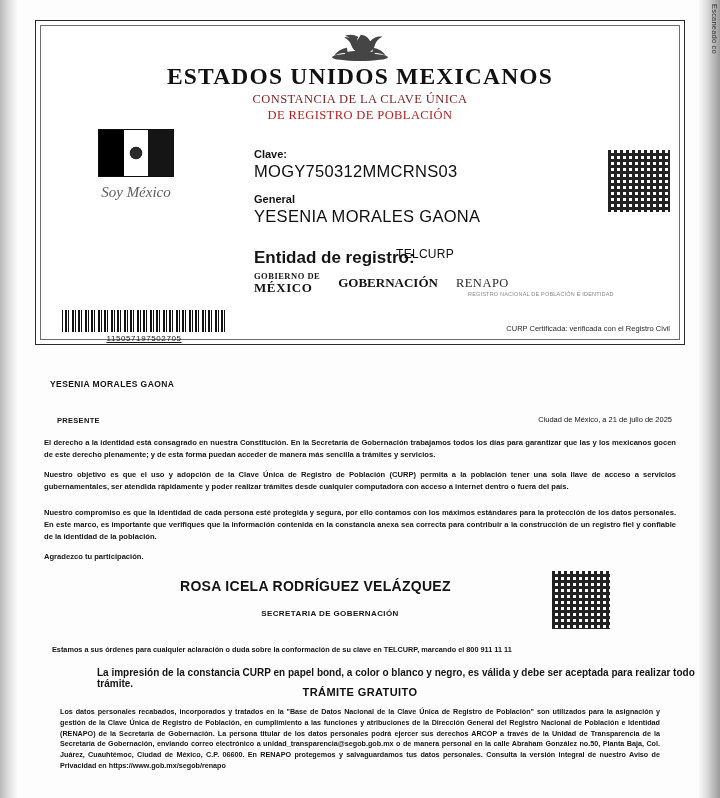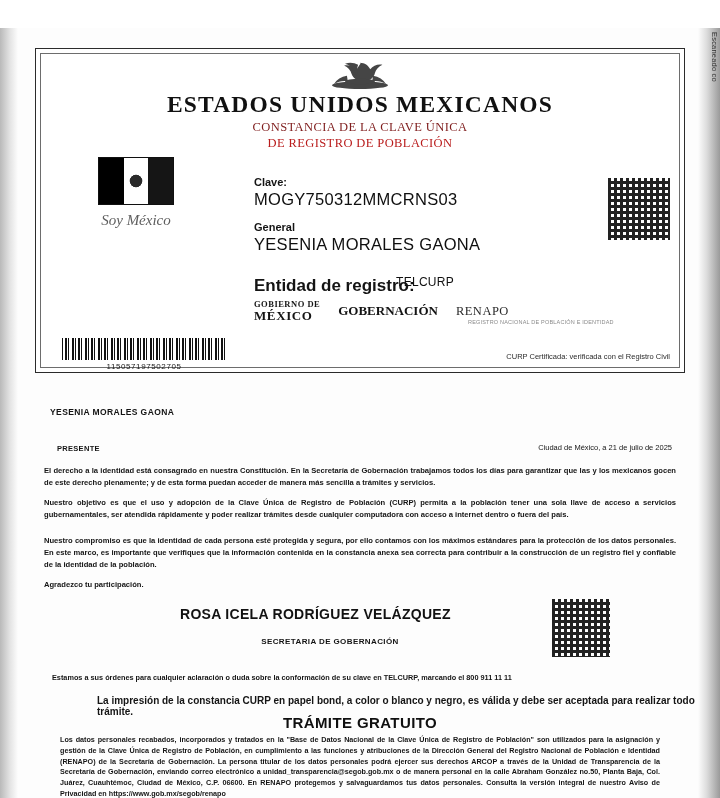--- a/index.html
+++ b/index.html
@@ -12,21 +12,20 @@
     height: 798px;
     overflow: hidden;
     font-family: "Liberation Sans", sans-serif;
     color: #1a1a1a;
     position: relative;
   }
   .page {
     position: absolute;
     inset: 0;
     background: #fdfdfd;
-    margin-top: 28px;
   }
   
   .scan-edge-left {
     position: absolute;
     left: 0; top: 0; bottom: 0;
     width: 18px;
     background: linear-gradient(to right, #b9b9b9 0%, #e3e3e3 55%, #fdfdfd 100%);
   }
   .scan-edge-right {
     position: absolute;
@@ -231,20 +230,21 @@
     font-size: 7.5px;
     color: #2b2b2b;
   }
 
   
   .barcode-wrap {
     position: absolute;
     left: 62px;
     top: 310px;
     width: 164px;
+    text-decoration: underline;
   }
   .barcode {
     height: 22px;
     background-image: repeating-linear-gradient(90deg,
       #111 0 1px, #fff 1px 3px, #111 3px 5px, #fff 5px 6px,
       #111 6px 7px, #fff 7px 10px, #111 10px 12px, #fff 12px 13px);
   }
   .barcode-num {
     margin-top: 2px;
     text-align: center;
@@ -336,21 +336,21 @@
     font-size: 10px;
     font-weight: bold;
     color: #151515;
     padding-left: 45px;
   }
   .tramite {
     position: absolute;
     left: 0; right: 0;
     top: 686px;
     text-align: center;
-    font-size: 15px;
+    font-size: 11px;
     font-weight: bold;
     letter-spacing: .4px;
     color: #101010;
   }
   .privacy {
     position: absolute;
     left: 60px;
     width: 600px;
     top: 707px;
     font-size: 7.2px;

